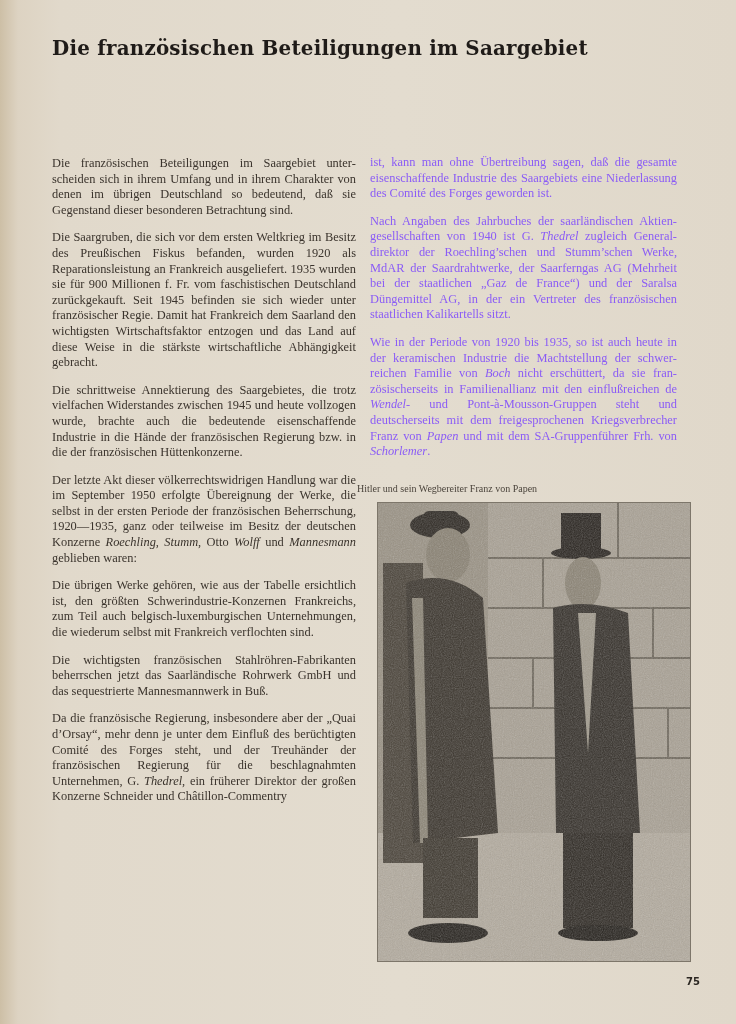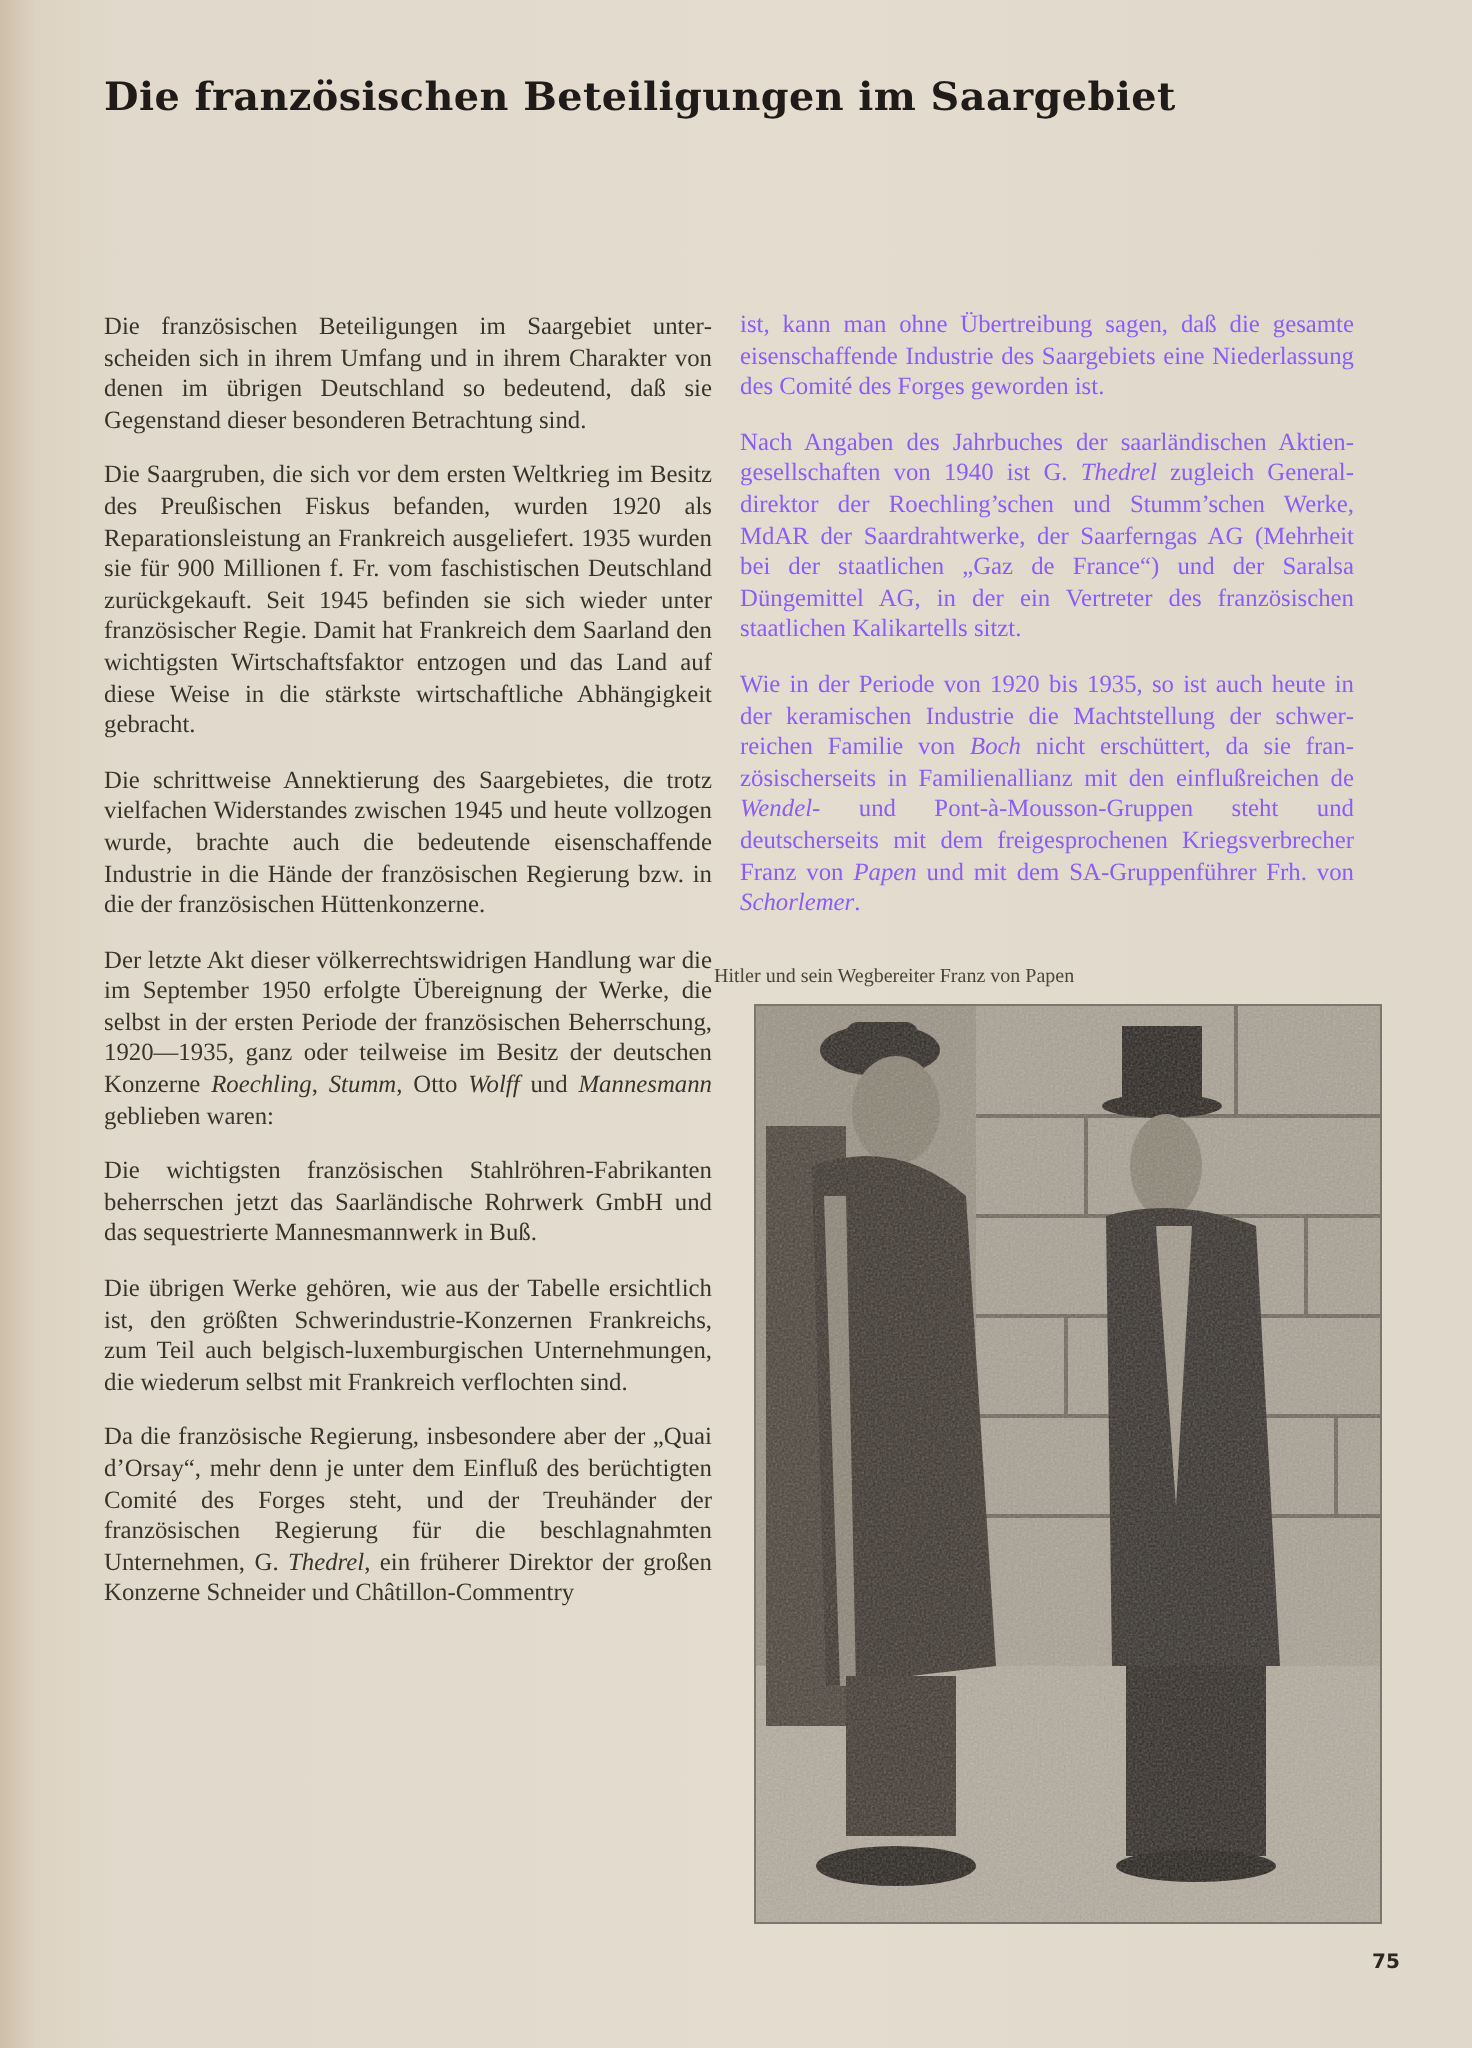--- a/index.html
+++ b/index.html
@@ -37,22 +37,22 @@
 </head>
 <body>
 
 <h1 class="title">Die französischen Beteiligungen im Saargebiet</h1>
 
 <div class="col col-left">
   <p>Die französischen Beteiligungen im Saargebiet unter­scheiden sich in ihrem Umfang und in ihrem Charakter von denen im übrigen Deutschland so bedeutend, daß sie Gegenstand dieser besonderen Betrachtung sind.</p>
   <p>Die Saargruben, die sich vor dem ersten Weltkrieg im Besitz des Preußischen Fiskus befanden, wurden 1920 als Reparationsleistung an Frankreich ausgeliefert. 1935 wurden sie für 900 Millionen f. Fr. vom faschistischen Deutschland zurückgekauft. Seit 1945 befinden sie sich wieder unter französischer Regie. Damit hat Frankreich dem Saarland den wichtigsten Wirtschaftsfaktor entzogen und das Land auf diese Weise in die stärkste wirtschaft­liche Abhängigkeit gebracht.</p>
   <p>Die schrittweise Annektierung des Saargebietes, die trotz vielfachen Widerstandes zwischen 1945 und heute voll­zogen wurde, brachte auch die bedeutende eisenschaffende Industrie in die Hände der französischen Regierung bzw. in die der französischen Hüttenkonzerne.</p>
   <p><span>Der letzte Akt dieser völkerrechtswidrigen Handlung war die im September 1950 erfolgte Übereignung der Werke, die selbst in der ersten Periode der französischen Be­herrschung, 1920—1935, ganz oder teilweise im Besitz der deutschen Konzerne </span><i>Roechling</i><span>, </span><i>Stumm</i><span>, Otto </span><i>Wolff</i><span> und </span><i>Mannesmann</i><span> geblieben waren:</span></p>
+  <p>Die übrigen Werke gehören, wie aus der Tabelle ersicht­lich ist, den größten Schwerindustrie-Konzernen Frank­reichs, zum Teil auch belgisch-luxemburgischen Unter­nehmungen, die wiederum selbst mit Frankreich ver­flochten sind.</p>
   <p>Die wichtigsten französischen Stahlröhren-Fabrikanten beherrschen jetzt das Saarländische Rohrwerk GmbH und das sequestrierte Mannesmannwerk in Buß.</p>
-  <p>Die übrigen Werke gehören, wie aus der Tabelle ersicht­lich ist, den größten Schwerindustrie-Konzernen Frank­reichs, zum Teil auch belgisch-luxemburgischen Unter­nehmungen, die wiederum selbst mit Frankreich ver­flochten sind.</p>
   <p><span>Da die französische Regierung, insbesondere aber der „Quai d’Orsay“, mehr denn je unter dem Einfluß des berüchtigten Comité des Forges steht, und der Treu­händer der französischen Regierung für die beschlag­nahmten Unternehmen, G. </span><i>Thedrel</i><span>, ein früherer Direktor der großen Konzerne Schneider und Châtillon-Commentry</span></p>
 </div>
 
 <div class="col col-right">
   <p>ist, kann man ohne Übertreibung sagen, daß die gesamte eisenschaffende Industrie des Saargebiets eine Nieder­lassung des Comité des Forges geworden ist.</p>
   <p><span>Nach Angaben des Jahrbuches der saarländischen Aktien­gesellschaften von 1940 ist G. </span><i>Thedrel</i><span> zugleich General­direktor der Roechling’schen und Stumm’schen Werke, MdAR der Saardrahtwerke, der Saarferngas AG (Mehrheit bei der staatlichen „Gaz de France“) und der Saralsa Düngemittel AG, in der ein Vertreter des französischen staatlichen Kalikartells sitzt.</span></p>
   <p><span>Wie in der Periode von 1920 bis 1935, so ist auch heute in der keramischen Industrie die Machtstellung der schwer­reichen Familie von </span><i>Boch</i><span> nicht erschüttert, da sie fran­zösischerseits in Familienallianz mit den einflußreichen de </span><i>Wendel-</i><span> und Pont-à-Mousson-Gruppen steht und deutscherseits mit dem freigesprochenen Kriegsverbrecher Franz von </span><i>Papen</i><span> und mit dem SA-Gruppenführer Frh. von </span><i>Schorlemer</i><span>.</span></p>
 </div>
 
 <div class="caption">Hitler und sein Wegbereiter Franz von Papen</div>

